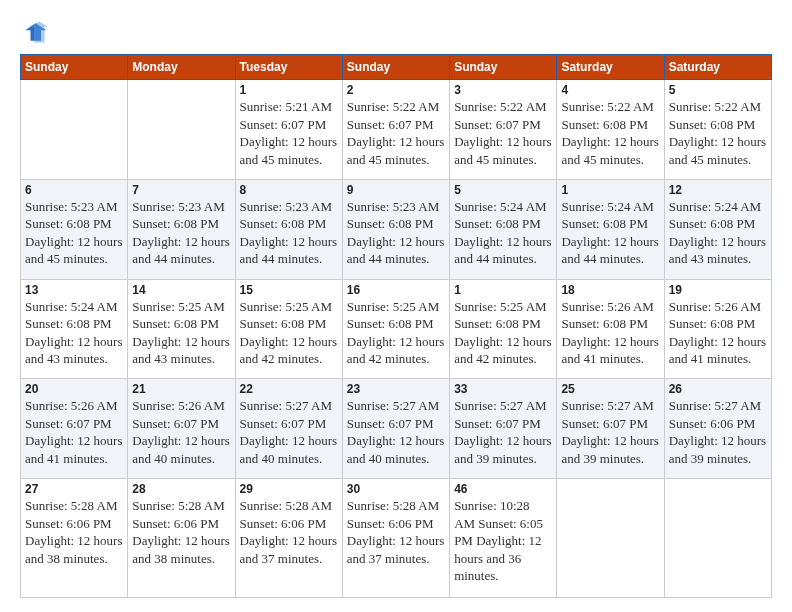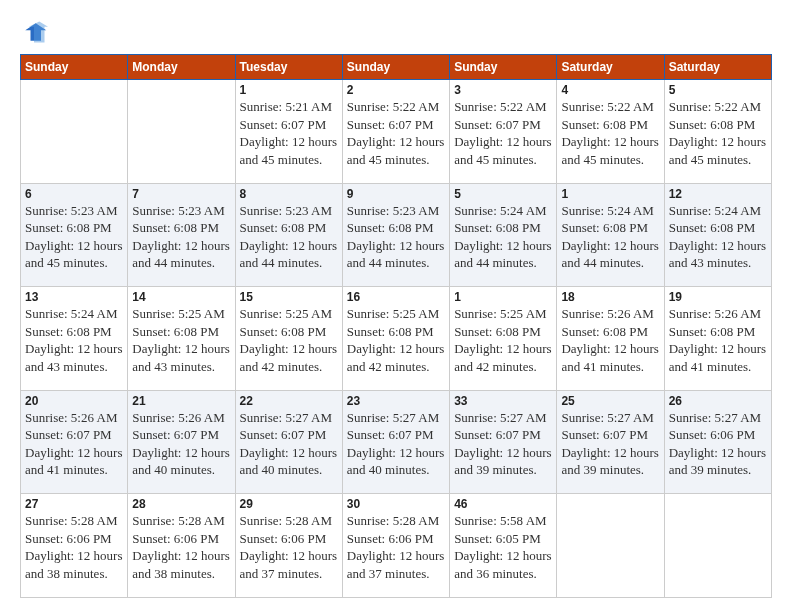--- a/index.html
+++ b/index.html
@@ -319,21 +319,21 @@
 Daylight: 12 hours and 37 minutes.</div>
           </td>
           <td>
             <span class="day-num">30</span>
             <div class="day-info">Sunrise: 5:28 AM
 Sunset: 6:06 PM
 Daylight: 12 hours and 37 minutes.</div>
           </td>
           <td>
             <span class="day-num">46</span>
-            <div class="day-info">Sunrise: 5:58 AM
+            <div class="day-info">Sunrise: 10:28 AM
 Sunset: 6:05 PM
 Daylight: 12 hours and 36 minutes.</div>
           </td>
           <td class="empty-cell"></td>
           <td class="empty-cell"></td>
         </tr>
       </tbody>
   </table>
 </div>
 

